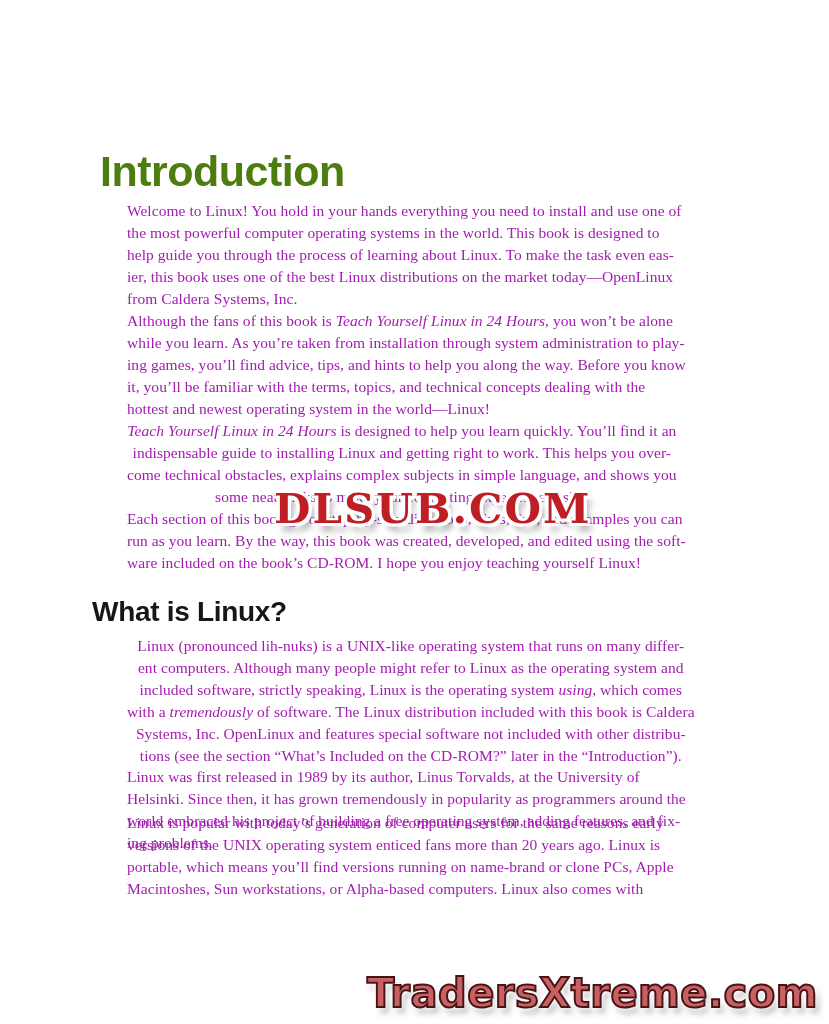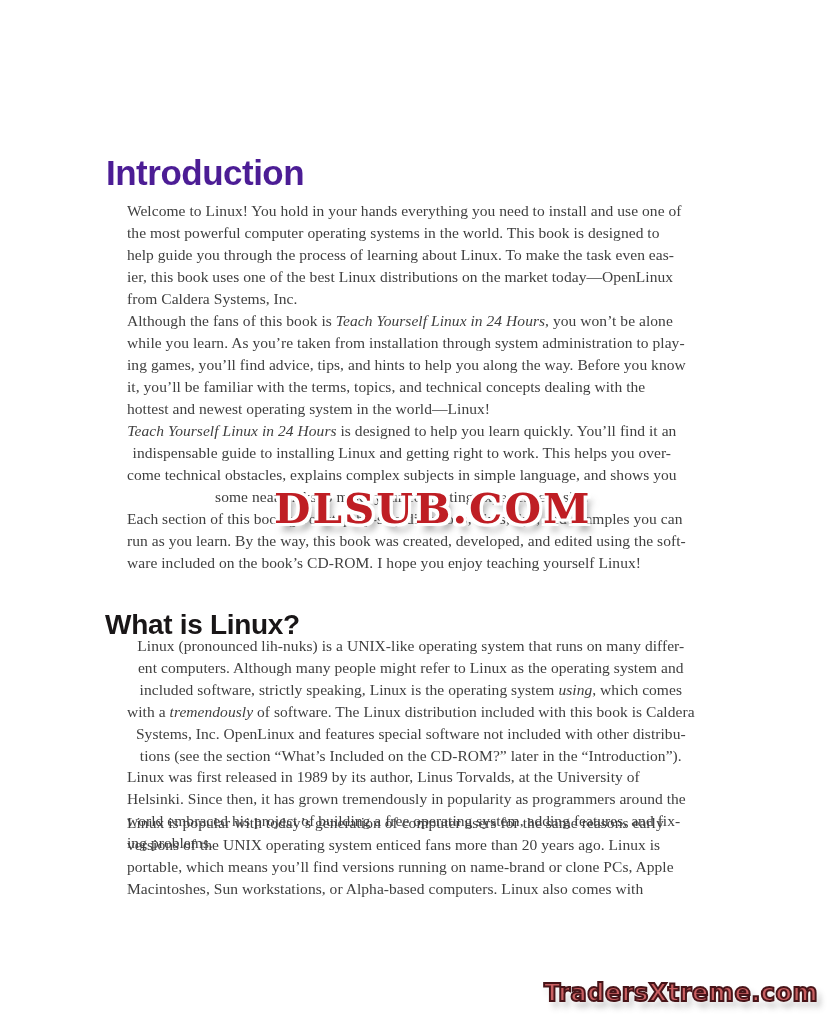--- a/index.html
+++ b/index.html
@@ -10,42 +10,42 @@
     overflow: hidden;
     font-family: "Liberation Serif", serif;
   }
   .page {
     position: absolute; inset: 0;
     background: #ffffff;
   }
 
   
   .heading-xl {
-    position: absolute; left: 92px; margin: 14px;
+    position: absolute; left: 92px; margin: 8px;
     font-family: "Liberation Sans", sans-serif;
     font-weight: bold;
-    font-size: 35px; line-height: 1.05;
+    font-size: 43px; line-height: 1.05;
     letter-spacing: -0.5px;
-    color: #4c1d95;
+    color: #4d7c0f;
   }
   .heading-lg {
-    position: absolute; left: 92px; margin: 13px;
+    position: absolute; left: 92px; margin: 0;
     font-family: "Liberation Sans", sans-serif;
     font-weight: bold;
     font-size: 28px; line-height: 1.05;
     letter-spacing: -0.3px;
     color: #191617;
   }
 
   
   .body-text {
     position: absolute; left: 127px; margin: 0;
     font-size: 15.5px;
     line-height: 22px;
-    color: #404040;
+    color: #a21caf;
     white-space: pre-line;
     letter-spacing: 0.05px;
   }
   .body-text .italic { font-style: italic; }
 
   .p1 { top: 200px; }
   .p2 { top: 310px; }
   .p3 { top: 420px; text-align: center; }
   .p4 { top: 508px; }
   .h1-pos { top: 141px; }
@@ -85,21 +85,21 @@
        0   -3px 0 #ffffff,  0    3px 0 #ffffff,
        5px  8px 6px rgba(110,110,110,0.55);
     z-index: 10;
     transform: scaleY(0.96);
   }
 
   .wm-traders {
     top: 971px; right: 11px;
     font-family: "DejaVu Sans", sans-serif;
     font-weight: bold;
-    font-size: 24px; line-height: 44px;
+    font-size: 40px; line-height: 44px;
     letter-spacing: 0.5px;
     color: #c96062;
     -webkit-text-stroke: 2px #471418;
     text-shadow:
       0 0 4px #ffffff, 0 0 6px #ffffff, 0 0 9px #ffffff,
       4px 6px 6px rgba(90,90,90,0.45);
     z-index: 10;
   }
 </style>
 </head>

